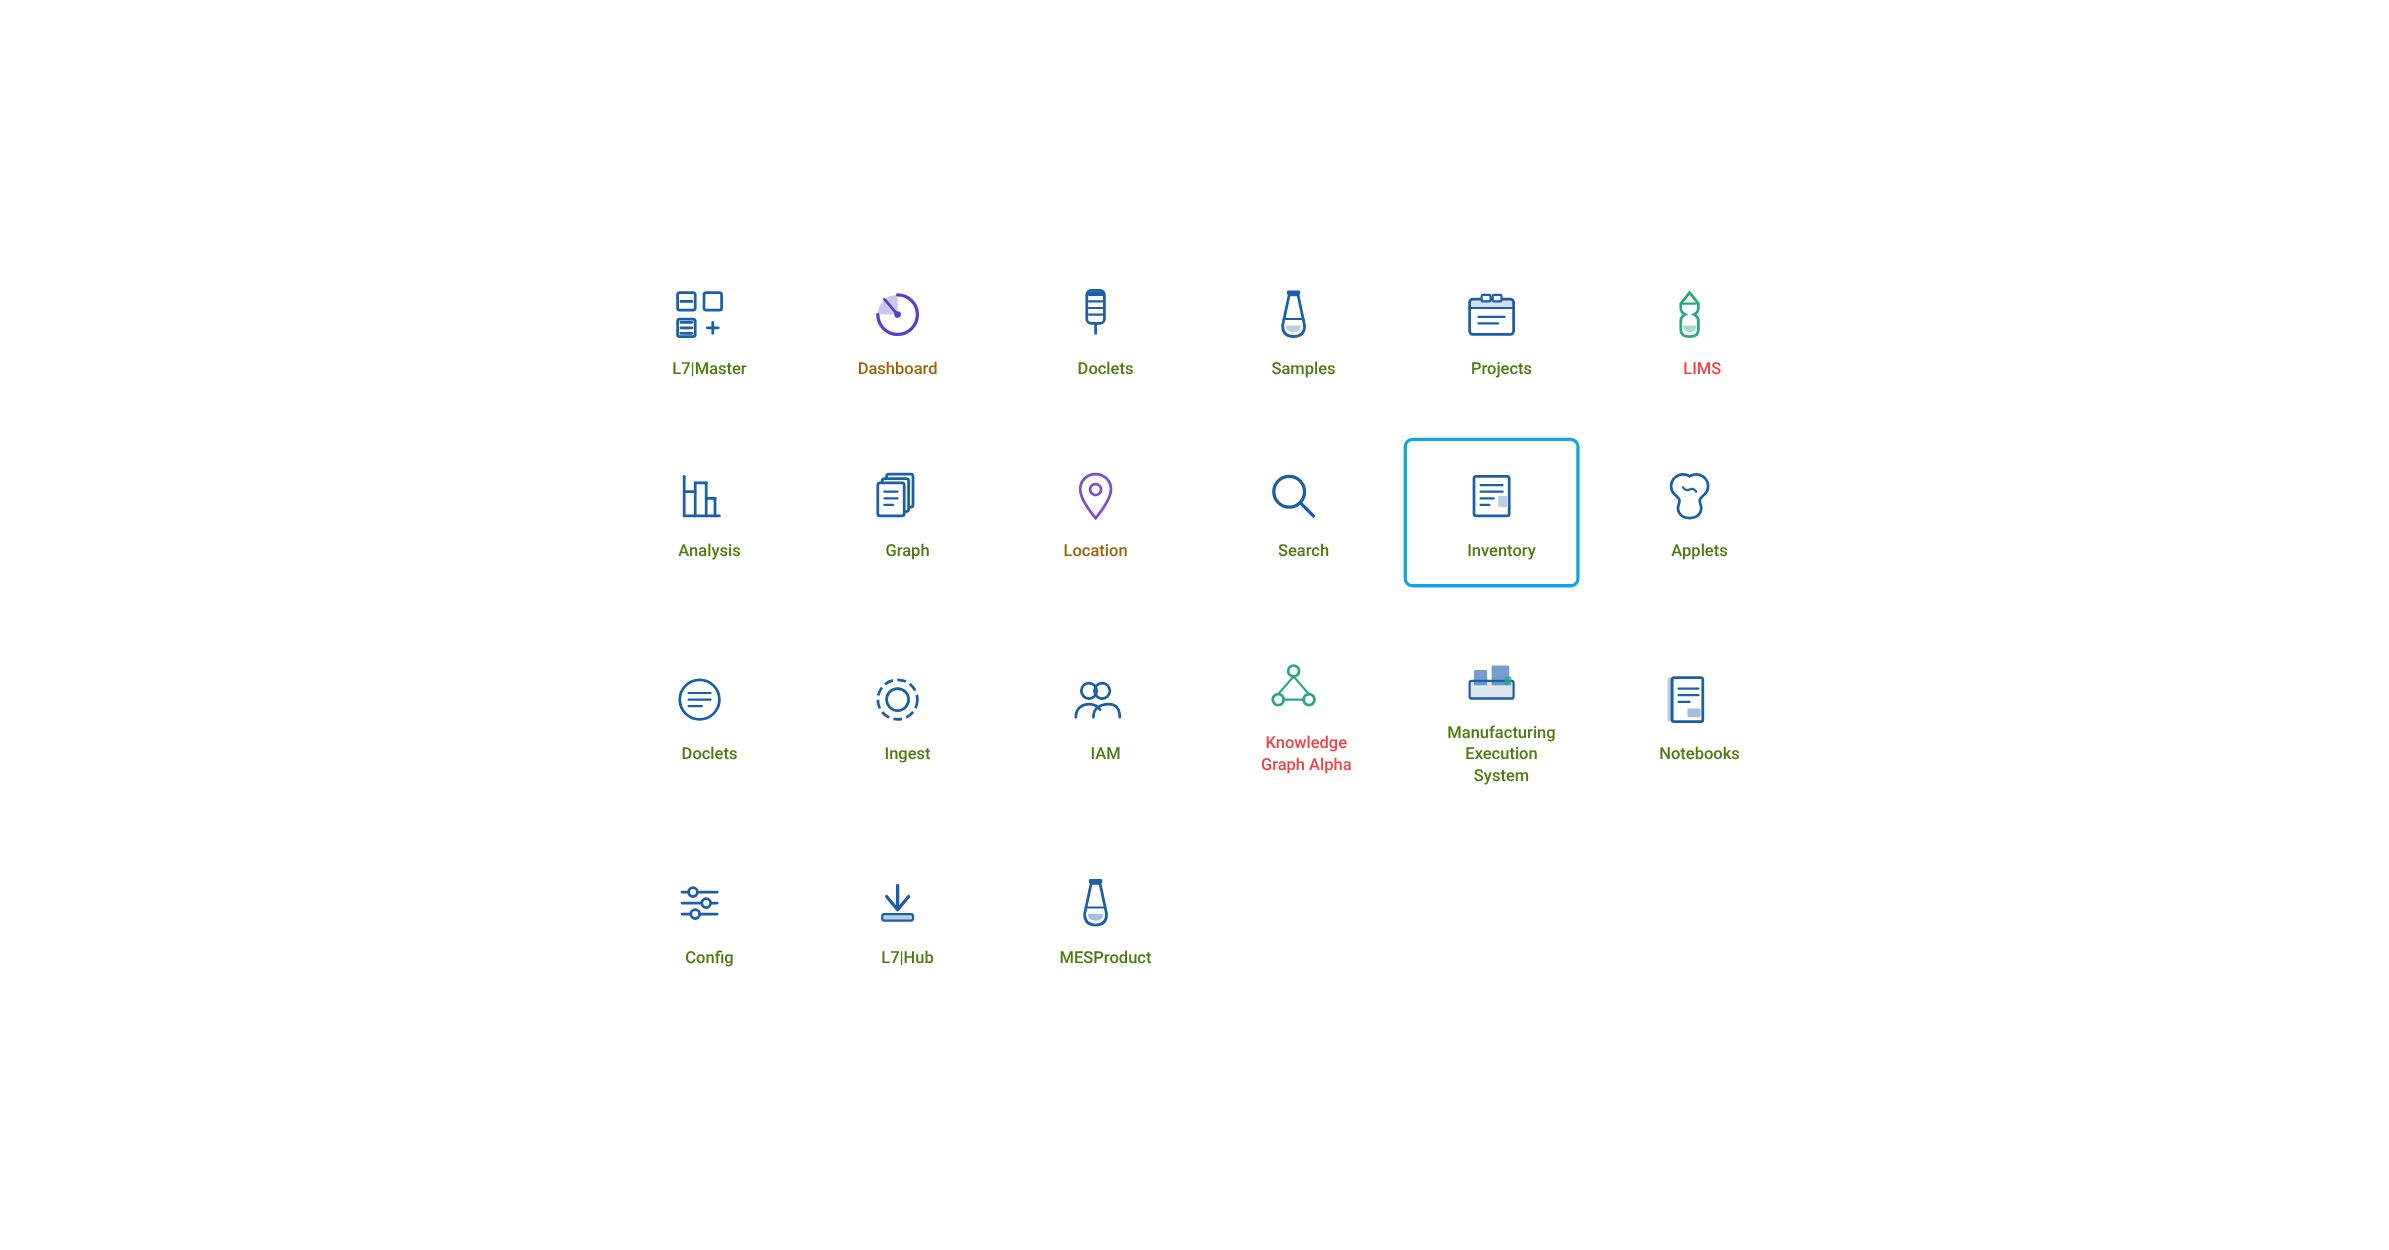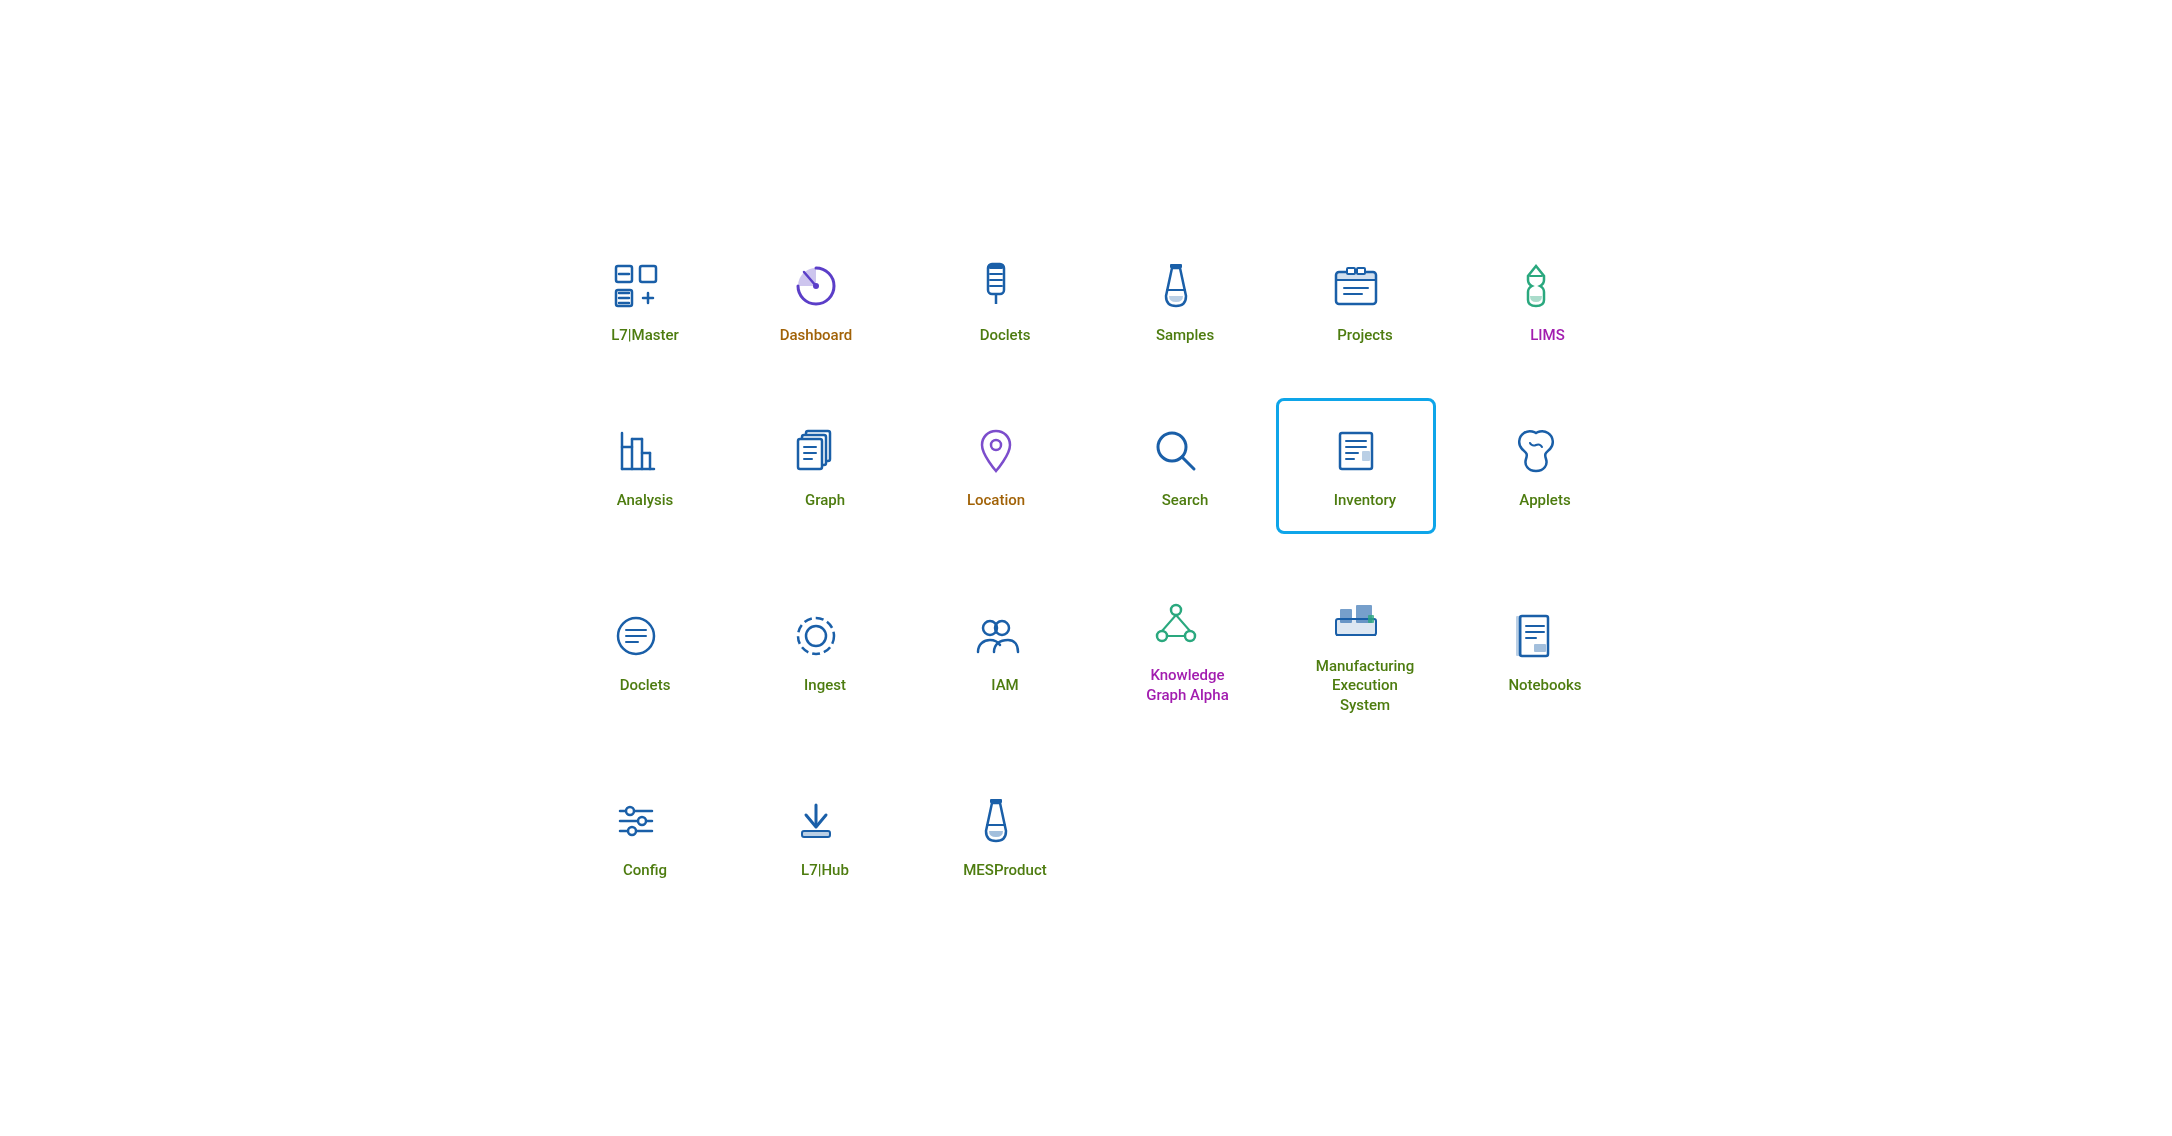--- a/index.html
+++ b/index.html
@@ -48,21 +48,21 @@
       height: 52px;
     }
     .app-label {
       font-size: 15px;
       font-weight: 500;
       text-align: center;
       line-height: 1.3;
     }
     .color-blue { color: #4d7c0f; margin-left: 18px; }
     .color-purple { color: #a16207; }
-    .color-green { color: #a21caf; padding-left: 23px; }
+    .color-green { color: #ef4444; padding-left: 23px; }
   </style>
 </head>
 <body>
 
 <div class="grid">
 
   <div class="app-item">
     <div class="app-icon">
       <svg viewBox="0 0 52 52" fill="none" xmlns="http://www.w3.org/2000/svg">
         <rect x="6" y="6" width="16" height="16" rx="2" stroke="#1a5fa8" stroke-width="2.5" fill="none"></rect>

